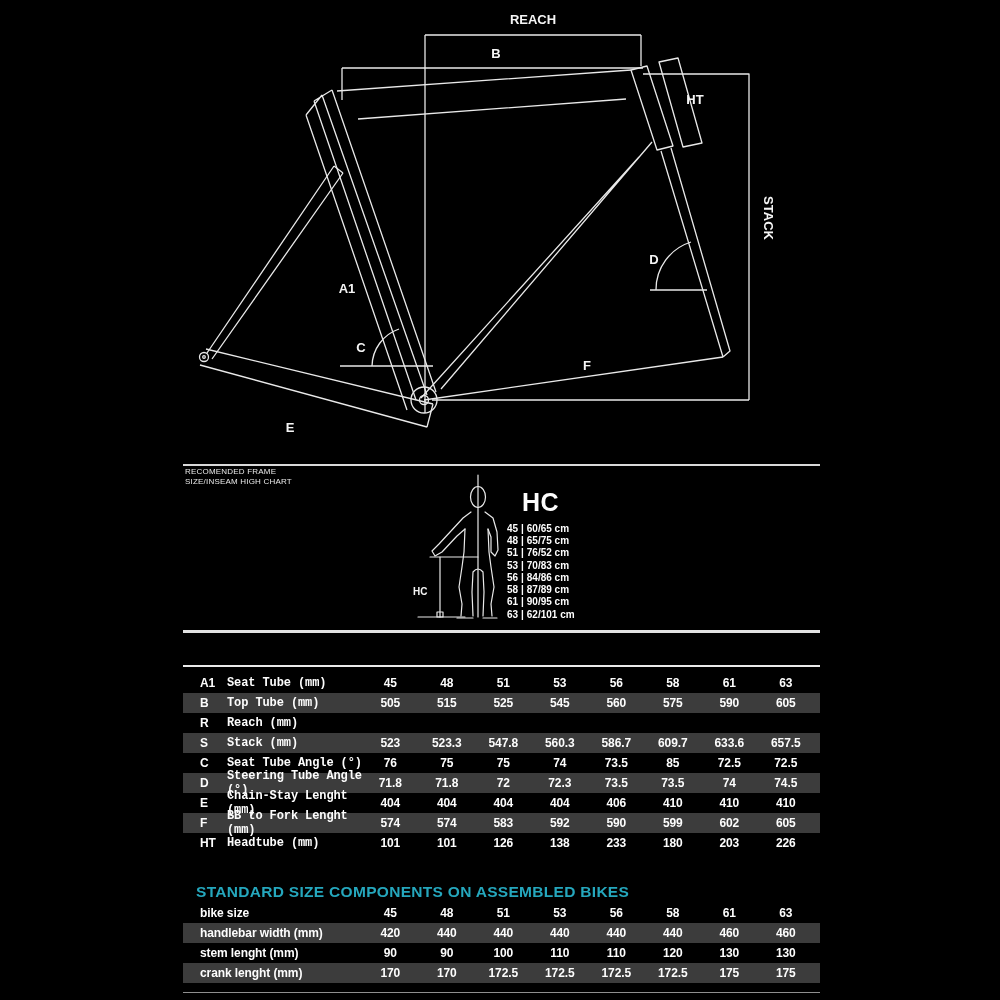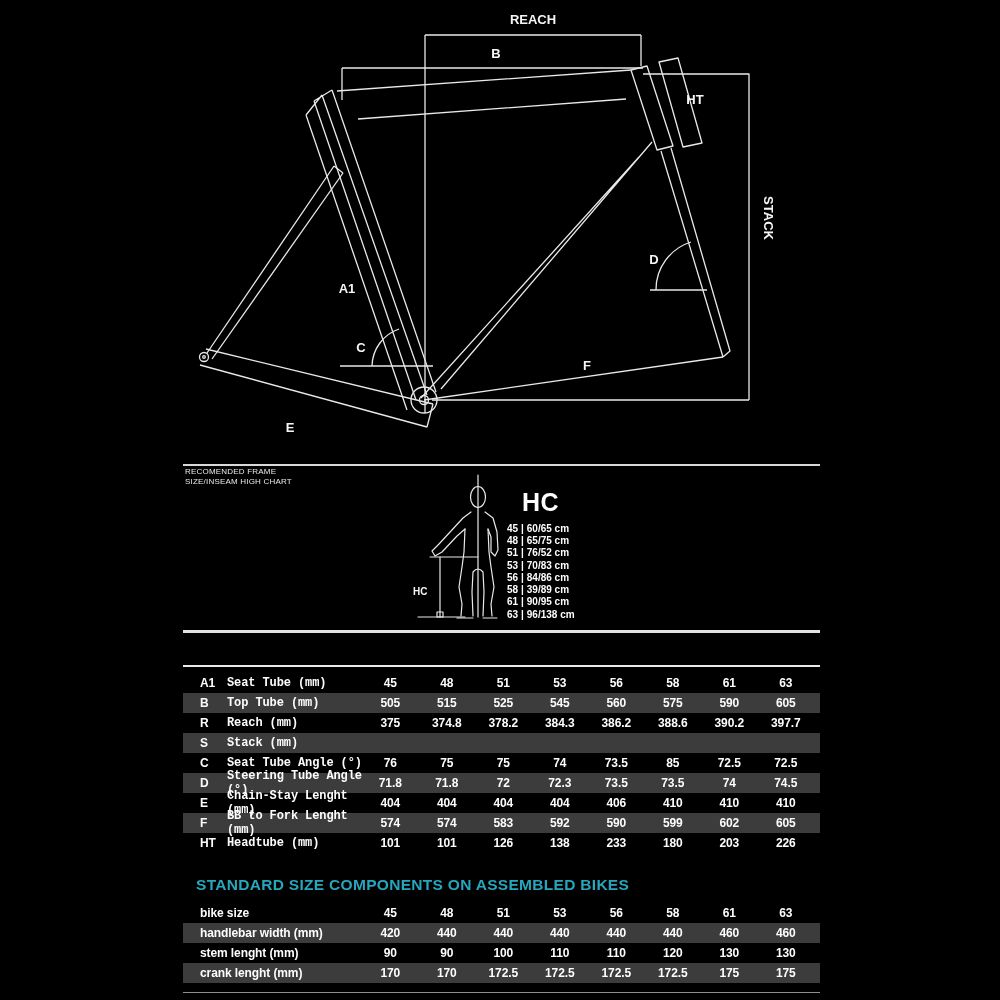--- a/index.html
+++ b/index.html
@@ -149,33 +149,33 @@
 
     <div class="hc-row">
       <span class="hc-size">56</span>
       <span class="hc-sep">|</span>
       <span class="hc-range">84/86 cm</span>
     </div>
 
     <div class="hc-row">
       <span class="hc-size">58</span>
       <span class="hc-sep">|</span>
-      <span class="hc-range">39/89 cm</span>
+      <span class="hc-range">87/89 cm</span>
     </div>
 
     <div class="hc-row">
       <span class="hc-size">61</span>
       <span class="hc-sep">|</span>
       <span class="hc-range">90/95 cm</span>
     </div>
 
     <div class="hc-row">
       <span class="hc-size">63</span>
       <span class="hc-sep">|</span>
-      <span class="hc-range">96/138 cm</span>
+      <span class="hc-range">62/101 cm</span>
     </div>
   </div>
 
 <div class="abs divider-mid"></div>
 
 <div class="abs table t1">
 
     <div class="trow">
       <span class="key">A1</span>
       <span class="label">Seat Tube (mm)</span>
@@ -202,35 +202,35 @@
         <span>560</span>
         <span>575</span>
         <span>590</span>
         <span>605</span>
       </span>
     </div>
 
     <div class="trow">
       <span class="key">R</span>
       <span class="label">Reach (mm)</span>
-      <span class="vals">
-        <span>375</span>
-        <span>374.8</span>
-        <span>378.2</span>
-        <span>384.3</span>
-        <span>386.2</span>
-        <span>388.6</span>
-        <span>390.2</span>
-        <span>397.7</span>
-      </span>
     </div>
 
     <div class="trow shaded">
       <span class="key">S</span>
       <span class="label">Stack (mm)</span>
+      <span class="vals">
+        <span>523</span>
+        <span>523.3</span>
+        <span>547.8</span>
+        <span>560.3</span>
+        <span>586.7</span>
+        <span>609.7</span>
+        <span>633.6</span>
+        <span>657.5</span>
+      </span>
     </div>
 
     <div class="trow">
       <span class="key">C</span>
       <span class="label">Seat Tube Angle (°)</span>
       <span class="vals">
         <span>76</span>
         <span>75</span>
         <span>75</span>
         <span>74</span>
@@ -295,21 +295,21 @@
         <span>126</span>
         <span>138</span>
         <span>233</span>
         <span>180</span>
         <span>203</span>
         <span>226</span>
       </span>
     </div>
   </div>
 
-<div class="abs section-title" style="color: rgb(37, 167, 189);">STANDARD SIZE COMPONENTS ON ASSEMBLED BIKES</div>
+<div class="abs section-title" style="color: rgb(37, 167, 189); margin-top: 7px;">STANDARD SIZE COMPONENTS ON ASSEMBLED BIKES</div>
 
 <div class="abs table t2">
 
     <div class="trow">
       <span class="label">bike size</span>
       <span class="vals">
         <span>45</span>
         <span>48</span>
         <span>51</span>
         <span>53</span>

